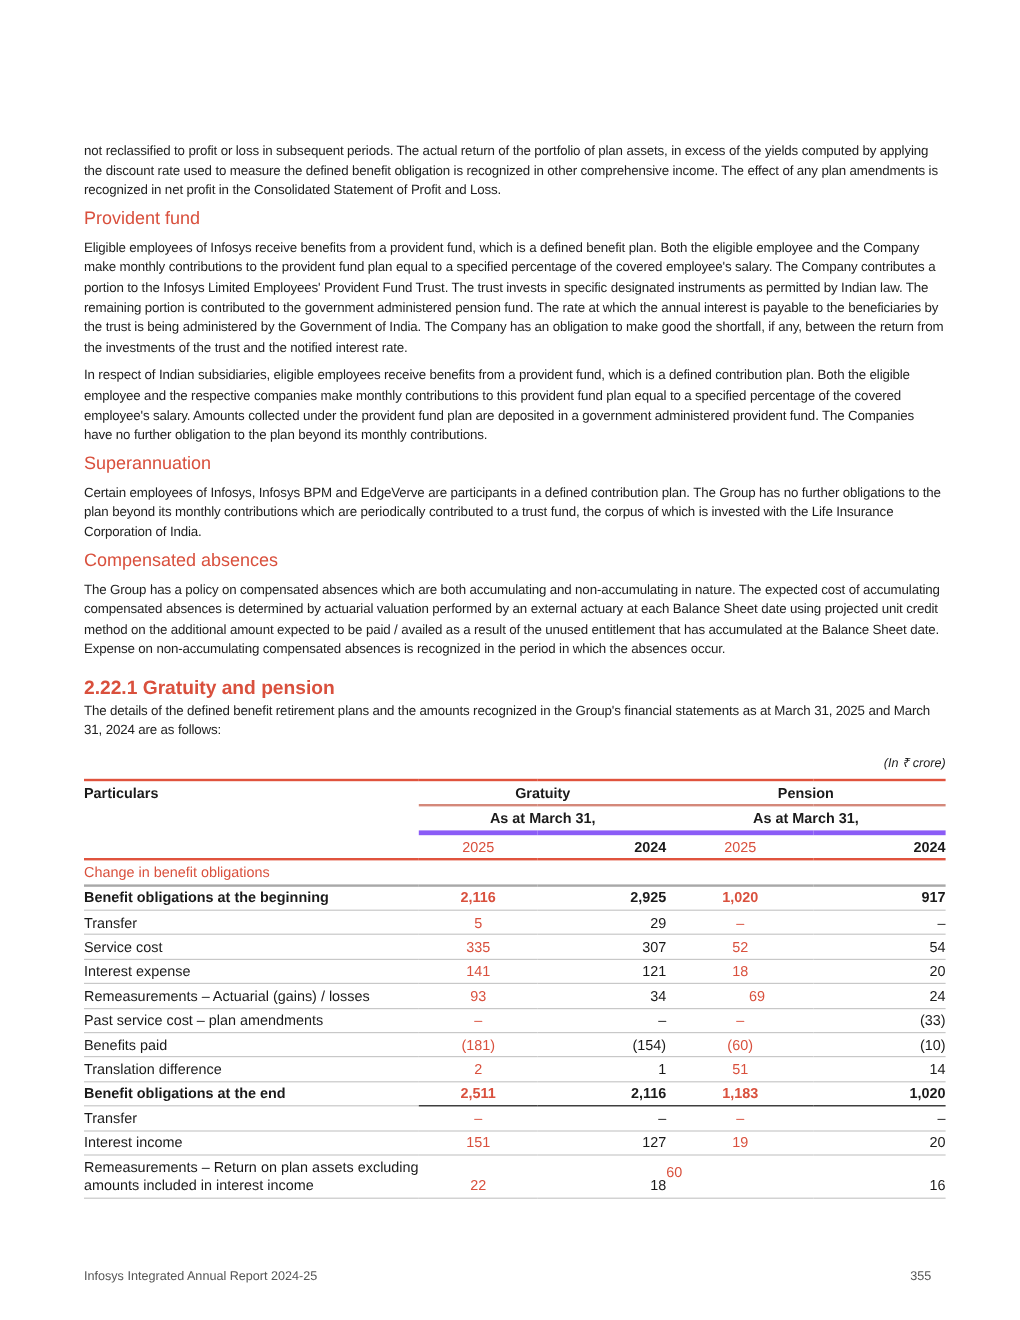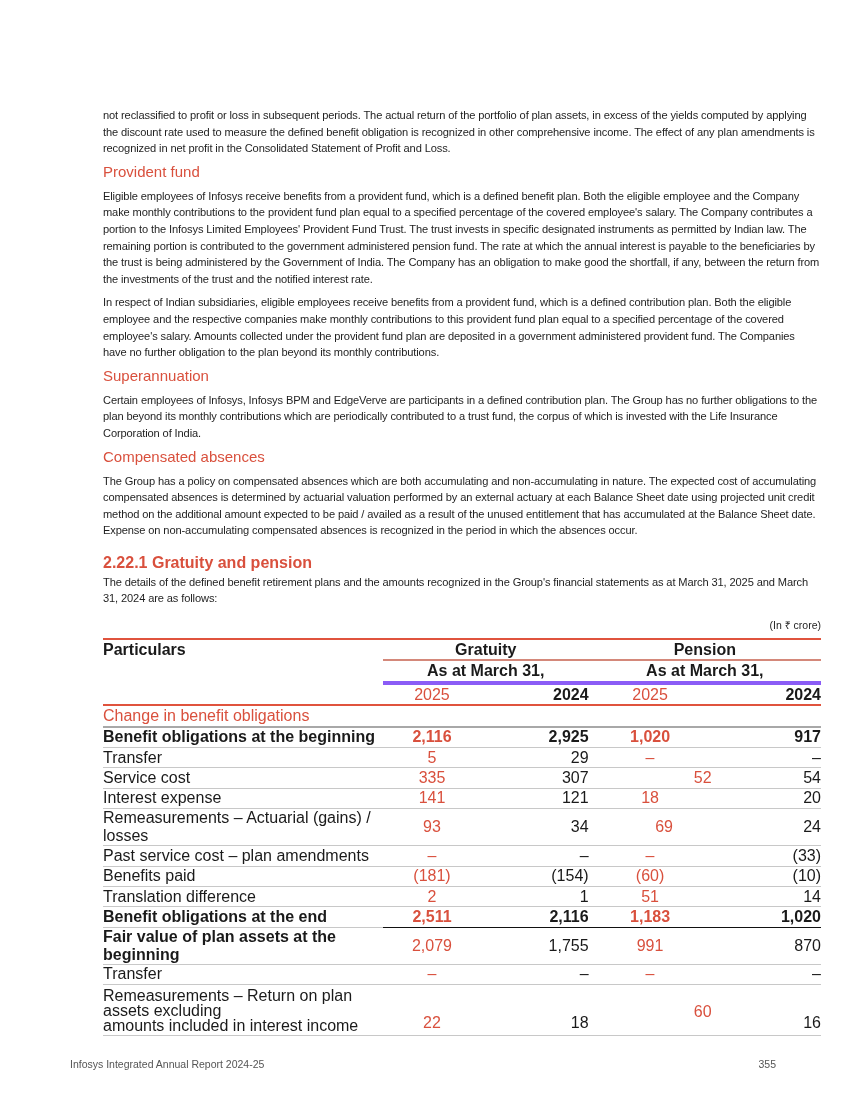--- a/index.html
+++ b/index.html
@@ -1,23 +1,23 @@
 <!DOCTYPE html>
 <html><head>
   <meta charset="utf-8">
   <style>
     html, body { margin: 0; padding: 0; background: #ffffff; }
     body { width: 850px; height: 1100px; position: relative; overflow: hidden;
       font-family: "Liberation Sans", sans-serif; color: #1a1a1a; }
-    .page { position: absolute; left: 70px; top: 107px; width: 718px; margin-left: 33px; }
+    .page { position: absolute; left: 70px; top: 118px; width: 718px; }
     p.body { margin: 0 0 7px 0; font-size: 11.1px; line-height: 16.6px; letter-spacing: -0.12px; color: #1e1e1e; }
     .subhead { color: #d9503d; font-size: 15px; line-height: 16px; margin: 0 0 8px 0; }
     .section { color: #d9503d; font-size: 16px; font-weight: bold; line-height: 16px; margin: 16px 0 3px 0; }
-    .unit { text-align: right; font-size: 10.5px; color: #1e1e1e; margin-top: 10px; height: 16px; line-height: 16px; }
-    table { width: 718px; border-collapse: collapse; font-size: 16px; margin-top: 5px; }
+    .unit { text-align: right; font-size: 10.5px; color: #1e1e1e; margin-top: 10px; height: 16px; line-height: 16px; font-style: italic; }
+    table { width: 718px; border-collapse: collapse; font-size: 12px; margin-top: 5px; }
     td { padding: 0; height: 19.4px; vertical-align: middle; }
     td.lbl { width: 290px; text-align: left; }
     td.num { text-align: right; }
     td.c1 { width: 102px; padding-right: 0; }
     td.c2 { width: 112px; }
     td.c3 { width: 100px; }
     td.c4 { width: 114px; }
     tr.hdr-top td { border-top: 2px solid #e0533d; }
     .red { color: #d9503d; }
     .bold { font-weight: bold; }
@@ -85,21 +85,21 @@
           <td class="lbl">Transfer</td>
           <td class="num numcell c1 red" style="text-align: center;">5</td>
           <td class="num numcell c2">29</td>
           <td class="num numcell c3 red" style="text-align: center;">–</td>
           <td class="num numcell c4">–</td>
         </tr>
         <tr class="rowline">
           <td class="lbl">Service cost</td>
           <td class="num numcell c1 red" style="text-align: center;">335</td>
           <td class="num numcell c2">307</td>
-          <td class="num numcell c3 red" style="">52</td>
+          <td class="num numcell c3 red" style="text-align: center;">52</td>
           <td class="num numcell c4">54</td>
         </tr>
         <tr class="rowline">
           <td class="lbl">Interest expense</td>
           <td class="num numcell c1 red" style="text-align: center;">141</td>
           <td class="num numcell c2">121</td>
           <td class="num numcell c3 red" style="text-align: center;">18</td>
           <td class="num numcell c4">20</td>
         </tr>
         <tr class="rowline">
@@ -131,41 +131,41 @@
           <td class="num numcell c4">14</td>
         </tr>
         <tr class="total">
           <td class="lbl bold">Benefit obligations at the end</td>
           <td class="num numcell c1 red bold" style="text-align: center;">2,511</td>
           <td class="num numcell c2 bold">2,116</td>
           <td class="num numcell c3 red bold" style="text-align: center;">1,183</td>
           <td class="num numcell c4 bold">1,020</td>
         </tr>
         <tr class="rowline">
-          <td class="lbl bold">Fair value of plan assets at the beginning</td>
-          <td class="num numcell c1 red" style="text-align: center;">2,079</td>
-          <td class="num numcell c2">1,755</td>
-          <td class="num numcell c3 red" style="text-align: center;">991</td>
-          <td class="num numcell c4">870</td>
-        </tr>
-        <tr class="rowline">
           <td class="lbl">Transfer</td>
           <td class="num numcell c1 red" style="text-align: center;">–</td>
           <td class="num numcell c2">–</td>
           <td class="num numcell c3 red" style="text-align: center;">–</td>
           <td class="num numcell c4">–</td>
+        </tr>
+        <tr class="rowline">
+          <td class="lbl">Interest income</td>
+          <td class="num numcell c1 red" style="text-align: center;">151</td>
+          <td class="num numcell c2">127</td>
+          <td class="num numcell c3 red" style="text-align: center;">19</td>
+          <td class="num numcell c4">20</td>
         </tr>
         <tr class="rowline" style="vertical-align: bottom;">
           <td class="lbl" style="line-height: 15px; padding-top: 3px; padding-bottom: 2px;">
             <div>Remeasurements – Return on plan assets excluding</div>
             <div>amounts included in interest income</div>
           </td>
           <td class="num numcell c1 red" style="text-align: center; vertical-align: bottom; padding-bottom: 3px;">22</td>
           <td class="num numcell c2" style="vertical-align: bottom; padding-bottom: 3px;">18</td>
-          <td class="num numcell c3 red" style="text-align: right; vertical-align: bottom; padding-bottom: 14px;">60</td>
+          <td class="num numcell c3 red" style="text-align: left; vertical-align: bottom; padding-bottom: 14px;">60</td>
           <td class="num numcell c4" style="vertical-align: bottom; padding-bottom: 3px;">16</td>
         </tr>
       </tbody>
   </table>
 </div>
 
 <div class="footer">
   <span>Infosys Integrated Annual Report 2024-25</span>
   <span class="pg">355</span>
 </div>

